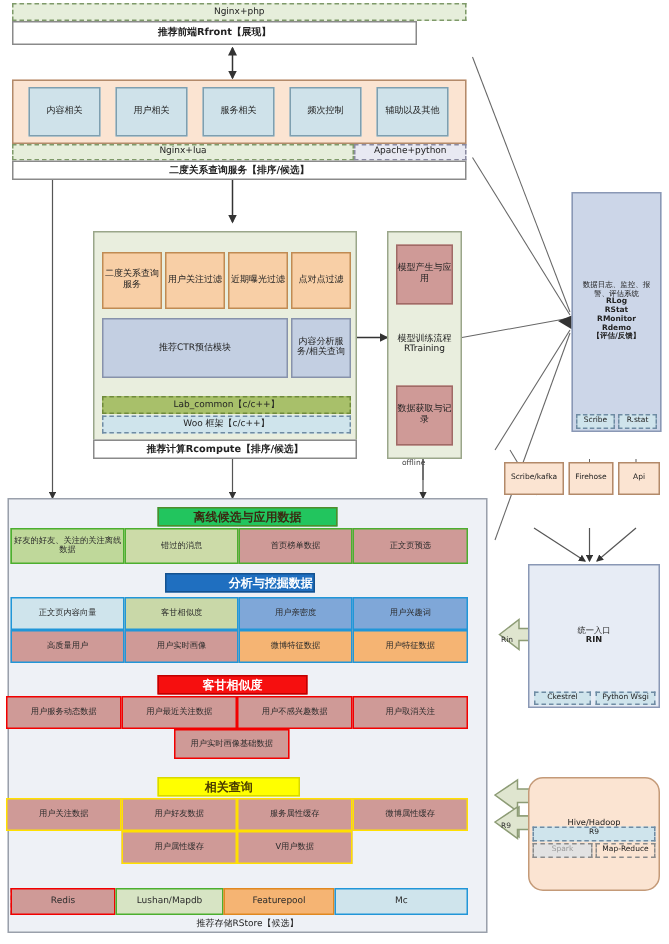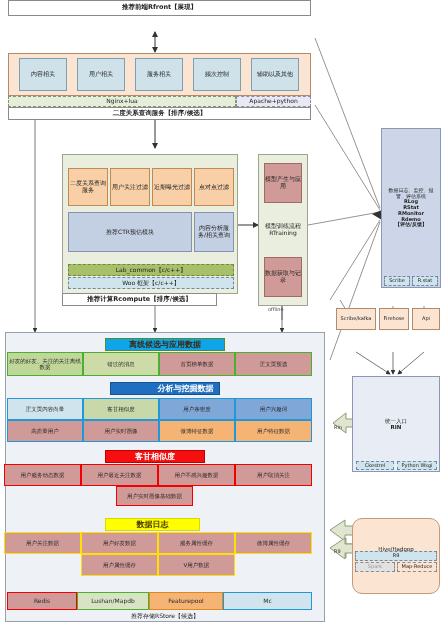--- a/index.html
+++ b/index.html
@@ -23,21 +23,21 @@
   .orangebox{background:#f8cfa6;border:1px solid #c08b53;}
   .greybluebox{background:#c3cfe2;border:1px solid #8792ab;}
   .redbox{background:#cf9a97;border:1px solid #a06a66;}
   .lavender{background:#ccd6e8;border:1px solid #8a98b5;}
 
   
   svg.lines{position:absolute;left:0;top:0;width:446px;height:629px;pointer-events:none;}
 
   
   .banner{font-weight:bold;font-size:8px;color:#3a2f1a;}
-  .banner.green{background:#0ea5e9;border:1px solid #4f8c2b;color:#3a2a12;}
+  .banner.green{background:#22c55e;border:1px solid #4f8c2b;color:#3a2a12;}
   .banner.blue{background:#1f6fc0;border:1px solid #14528f;color:#ffffff;}
   .banner.red{background:#f60f0f;border:1px solid #c00000;color:#ffffff;}
   .banner.yellow{background:#ffff00;border:1px solid #d8d800;color:#4a3b00;}
 
   .cell{background:#cf9a97;font-size:5.5px;color:#2b2b2b;}
   .grp-green{border:1px solid #4caf2f;}
   .grp-blue{border:1px solid #2196d8;}
   .grp-red{border:1px solid #f20000;}
   .grp-yellow{border:1px solid #ffe000;}
   .bigpanel{background:#eef1f6;border:1px solid #9aa0ab;}
@@ -96,21 +96,21 @@
 
   <polygon points="355,548 368,538 368,544 382,544 382,552 368,552 368,558" class="greenarrowfill" transform="translate(-22,0)"></polygon>
 
   <polygon points="330,530 345,520 345,526 358,526 358,535 345,535 345,541" class="greenarrowfill"></polygon>
   <polygon points="330,548 345,538 345,544 358,544 358,553 345,553 345,559" class="greenarrowfill"></polygon>
 </svg>
 
 <div class="abs greenband ctr" style="left:8px;top:2px;width:303px;height:12px;">
   <span>Nginx+php</span>
 </div>
-<div class="abs outline ctr bold" style="left:8px;top:0;width:303px;height:16px;font-size:6.5px;">
+<div class="abs outline ctr bold" style="left:8px;top:14px;width:270px;height:16px;font-size:6.5px;">
   <span>推荐前端Rfront【展现】</span>
 </div>
 
 <div class="abs peachband" style="left:8px;top:53px;width:303px;height:43px;"></div>
 
 <div class="abs lightbluebox ctr" style="left:19px;top:58px;width:48px;height:33px;">
   <span>内容相关</span>
 </div>
 <div class="abs lightbluebox ctr" style="left:77px;top:58px;width:48px;height:33px;">
   <span>用户相关</span>
@@ -156,21 +156,21 @@
 <div class="abs greybluebox ctr" style="left:194px;top:212px;width:40px;height:40px;">
   <span>内容分析服务/相关查询</span>
 </div>
 
 <div class="abs ctr" style="left:68px;top:264px;width:166px;height:12px;background:#a8c06a;border:1px dashed #6f8a3a;">
   <span>Lab_common【c/c++】</span>
 </div>
 <div class="abs ctr" style="left:68px;top:277px;width:166px;height:12px;background:#cfe4ec;border:1px dashed #6f8ba3;">
   <span>Woo 框架【c/c++】</span>
 </div>
-<div class="abs outline ctr bold" style="left:62px;top:293px;width:155px;height:13px;font-size:6.5px;">
+<div class="abs outline ctr bold" style="left:62px;top:293px;width:176px;height:13px;font-size:6.5px;">
   <span>推荐计算Rcompute【排序/候选】</span>
 </div>
 
 <div class="abs greenband ctr" style="left:258px;top:154px;width:50px;height:152px;border:1px solid #9aa68a;background:#e9eede;
             flex-direction:column;justify-content:space-between;padding:8px 0;">
   <div class="redbox ctr" style="width:36px;height:38px;margin:0 auto;">
     <span>模型产生与应用</span>
   </div>
   <div class="ctr" style="width:46px;margin:0 auto;">
     <span>模型训练流程 RTraining</span>
@@ -251,21 +251,21 @@
 <div class="abs cell ctr grp-green" style="left:83px;top:352px;width:76px;height:24px;background:#ccdba8;">
   <span>错过的消息</span>
 </div>
 <div class="abs cell ctr grp-green" style="left:159px;top:352px;width:76px;height:24px;background:#cf9a97;">
   <span>首页榜单数据</span>
 </div>
 <div class="abs cell ctr grp-green" style="left:235px;top:352px;width:77px;height:24px;background:#cf9a97;">
   <span>正文页预选</span>
 </div>
 
-<div class="abs banner blue ctr" style="left:110px;top:382px;width:110px;height:13px;padding-left:41px;">
+<div class="abs banner blue ctr" style="left:110px;top:382px;width:100px;height:13px;padding-left:41px;">
   <span>分析与挖掘数据</span>
 </div>
 <div class="abs cell ctr grp-blue" style="left:7px;top:398px;width:76px;height:22px;background:#cfe4ec;">
   <span>正文页内容向量</span>
 </div>
 <div class="abs cell ctr grp-blue" style="left:83px;top:398px;width:76px;height:22px;background:#c9d8a8;">
   <span>客甘相似度</span>
 </div>
 <div class="abs cell ctr grp-blue" style="left:159px;top:398px;width:76px;height:22px;background:#7fa7d8;">
   <span>用户亲密度</span>
@@ -299,21 +299,21 @@
   <span>用户不感兴趣数据</span>
 </div>
 <div class="abs cell ctr grp-red" style="left:235px;top:464px;width:77px;height:22px;">
   <span>用户取消关注</span>
 </div>
 <div class="abs cell ctr grp-red" style="left:116px;top:486px;width:77px;height:20px;">
   <span>用户实时画像基础数据</span>
 </div>
 
 <div class="abs banner yellow ctr" style="left:105px;top:518px;width:95px;height:13px;">
-  <span>数据日志</span>
+  <span>相关查询</span>
 </div>
 <div class="abs cell ctr grp-yellow" style="left:4px;top:532px;width:77px;height:22px;">
   <span>用户关注数据</span>
 </div>
 <div class="abs cell ctr grp-yellow" style="left:81px;top:532px;width:77px;height:22px;">
   <span>用户好友数据</span>
 </div>
 <div class="abs cell ctr grp-yellow" style="left:158px;top:532px;width:77px;height:22px;">
   <span>服务属性缓存</span>
 </div>

